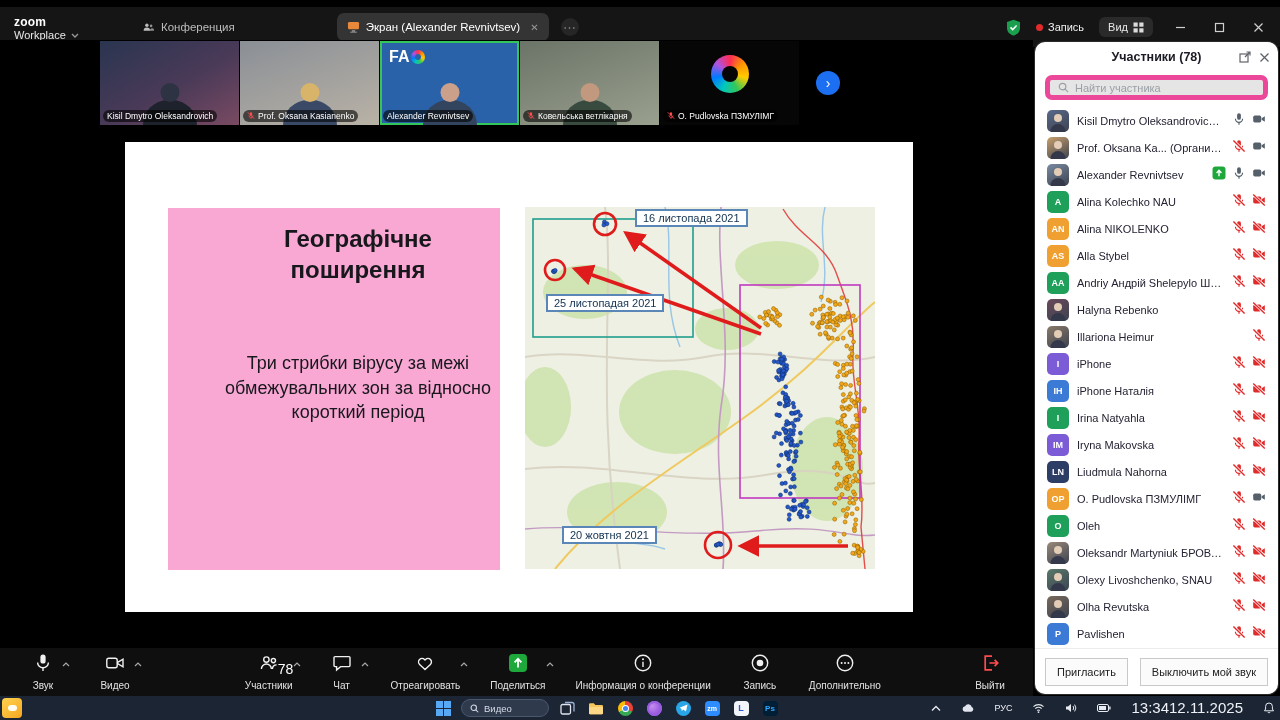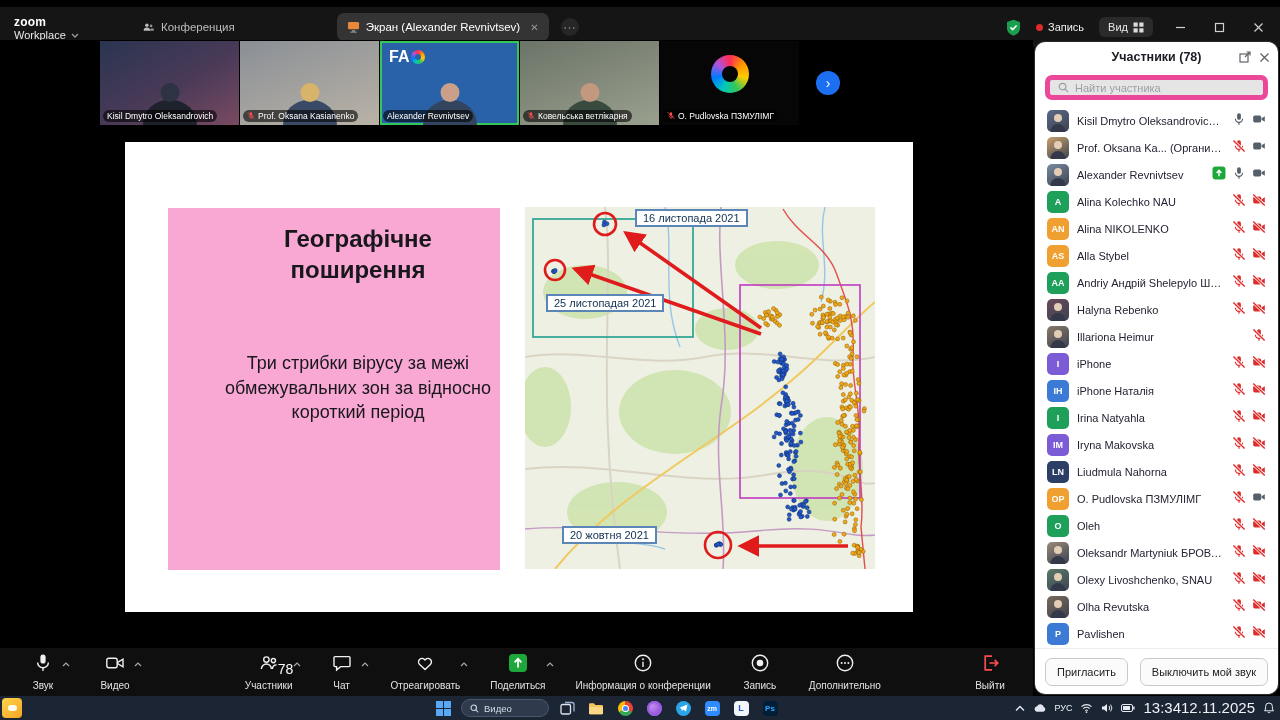--- a/index.html
+++ b/index.html
@@ -54,38 +54,38 @@
   .search-wrap input { border:none; outline:none; flex:1; font-size:11px; color:#333; font-family:"Liberation Sans",sans-serif; background:transparent; }
   .search-wrap input::placeholder { color:#9aa0a6; }
   .plist { flex:1; overflow:hidden; padding:0 6px; }
   .prow { height:27px; display:flex; align-items:center; gap:8px; padding:0 6px; border-radius:6px; }
   .avatar { position:relative; width:22px; height:22px; border-radius:5px; flex:none; display:flex; align-items:center; justify-content:center; font-size:9px; font-weight:bold; color:#fff; overflow:hidden; }
   .av-head { position:absolute; top:4px; left:50%; transform:translateX(-50%); width:8px; height:8px; border-radius:50%; background:#e3cdb6; }
   .av-body { position:absolute; bottom:0; left:50%; transform:translateX(-50%); width:15px; height:8px; border-radius:8px 8px 0 0; background:#33394a; }
   .pname { flex:1; font-size:11px; color:#232333; white-space:nowrap; overflow:hidden; text-overflow:ellipsis; }
   .picons { display:flex; align-items:center; gap:6px; flex:none; }
   .panel-footer { flex:none; height:46px; border-top:1px solid #ececec; display:flex; align-items:center; justify-content:center; gap:12px; }
-  .pf-btn { border:1px solid #c9c9c9; border-radius:7px; background:#fbfbfb; color:#222; font-size:11px; padding:7px 11px; font-family:"Liberation Sans",sans-serif; cursor:pointer; }
+  .pf-btn { border:1px solid #c9c9c9; border-radius:0; background:#fbfbfb; color:#222; font-size:11px; padding:7px 11px; font-family:"Liberation Sans",sans-serif; cursor:pointer; }
   
   .ztoolbar { position:absolute; left:0; top:648px; width:1033px; height:48px; background:#0f0f0f; display:flex; align-items:center; padding:0 20px; }
   .zgroup { display:flex; align-items:center; }
   .zspacer1 { flex:1.25; } .zspacer2 { flex:1; }
   .zitem { position:relative; display:flex; flex-direction:column; align-items:center; justify-content:center; gap:3px; height:48px; min-width:46px; padding:0 4px; cursor:pointer; }
   .zlabel { font-size:10px; color:#e3e3e3; white-space:nowrap; }
   .zchev { position:absolute; top:5px; right:-4px; }
   .zbadge { position:absolute; top:13px; left:calc(50% + 9px); font-size:14px; color:#fff; }
   .zgap-left { gap:26px; } .zgap-center { gap:22px; }
   
   .taskbar { position:absolute; left:0; top:696px; width:1280px; height:24px; background:#1c2534; display:flex; align-items:center; }
   .weather { position:absolute; left:2px; top:2px; width:20px; height:20px; border-radius:4px; background:linear-gradient(140deg,#ffd34d,#f5a623); display:flex; align-items:center; justify-content:center; }
   .weather::after { content:''; width:9px; height:6px; border-radius:4px; background:#fffcf2; }
   .tb-center { position:absolute; left:432px; display:flex; align-items:center; gap:7px; height:24px; }
   .tb-app { width:22px; height:22px; display:flex; align-items:center; justify-content:center; border-radius:4px; cursor:pointer; }
   .search-pill { width:88px; height:18px; border-radius:9px; background:#2f3a4d; border:1px solid #4a576e; display:flex; align-items:center; gap:5px; padding:0 8px; color:#d6dce8; font-size:9.5px; }
-  .tb-tray { position:absolute; right:5px; display:flex; align-items:center; gap:8px; height:24px; color:#e8ebf2; }
+  .tb-tray { position:absolute; right:5px; display:flex; align-items:center; gap:20px; height:24px; color:#e8ebf2; }
   .tray-time { display:flex; flex-direction:row; align-items:flex-end; font-size:15px; line-height:1.15; color:#eef1f6; }
   .lang { font-size:9px; color:#eef1f6; }
   .appsq { border-radius:4px; font-weight:bold; display:flex; align-items:center; justify-content:center; }
 </style>
 </head>
 <body>
 
 <div id="screen">
 
   <div class="titlebar">

